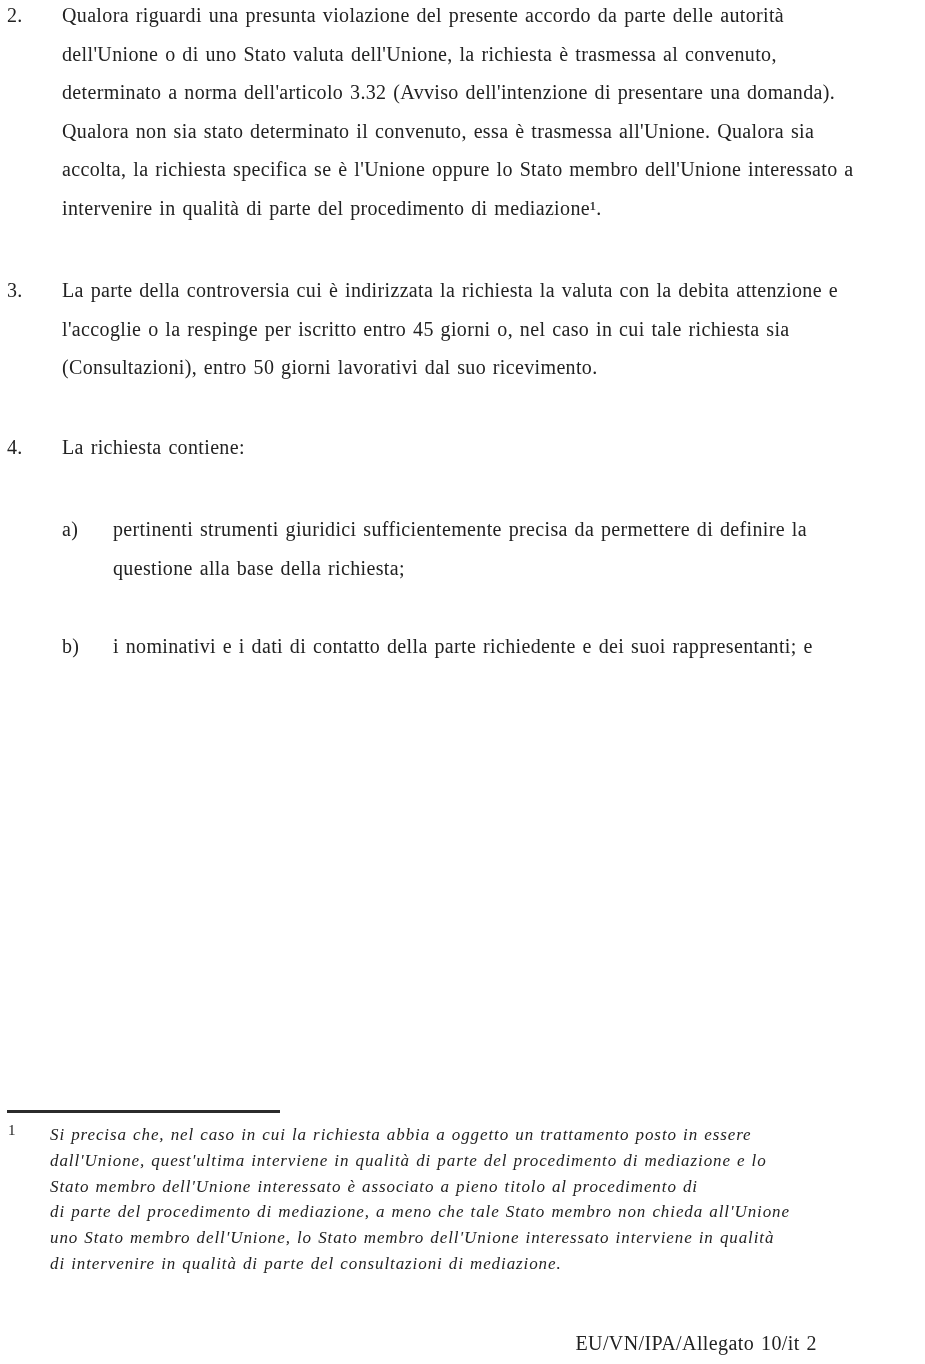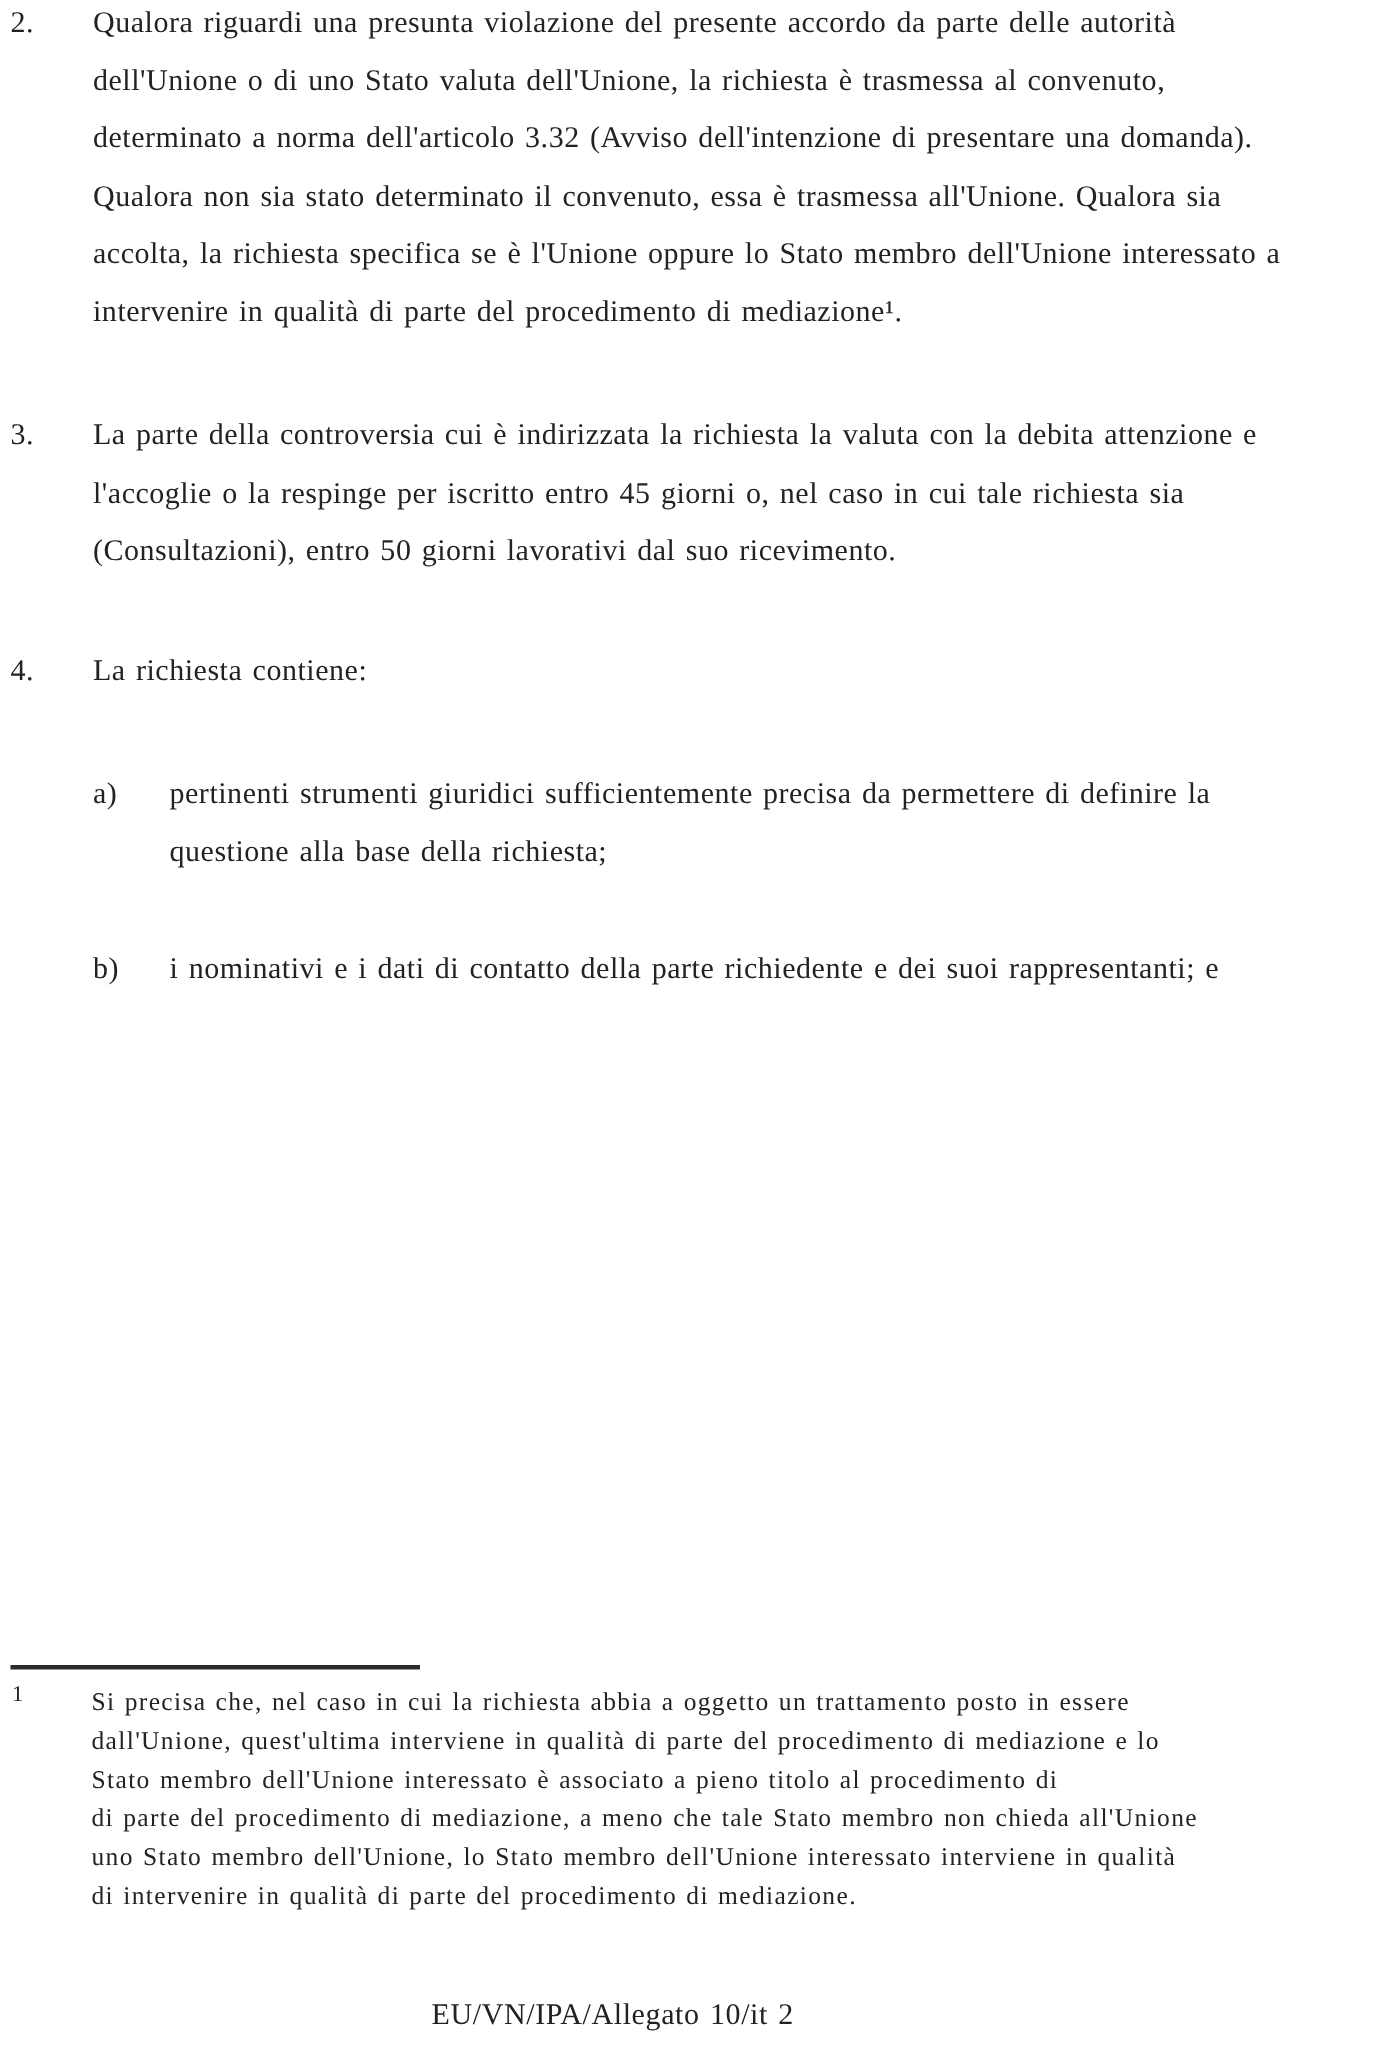--- a/index.html
+++ b/index.html
@@ -64,35 +64,35 @@
     top: 1122px;
     width: 905px;
   }
   .fn-marker {
     position: absolute;
     left: 1px;
     top: 1px;
     font-size: 15px;
     line-height: 15px;
   }
-  .fn-lines { margin-left: 54px; }
+  .fn-lines { margin-left: 43px; font-style: italic; }
   .fn-line {
     font-size: 17px;
     line-height: 25.8px;
     letter-spacing: 0.9px;
     word-spacing: 1px;
     white-space: nowrap;
   }
   
   .page-footer {
     position: absolute;
     left: 0;
     top: 1332px;
     width: 817px;
-    text-align: center;
+    text-align: right;
     font-size: 20px;
     letter-spacing: 0.4px;
     word-spacing: 1.5px;
   }
 </style>
 </head>
 <body>
 
 <div class="page">
 
@@ -140,21 +140,21 @@
   <div class="fn-rule"></div>
 
   <section class="footnote">
     <sup class="fn-marker">1</sup>
     <div class="fn-lines" id="fn-lines">
         <div class="fn-line">Si precisa che, nel caso in cui la richiesta abbia a oggetto un trattamento posto in essere</div>
         <div class="fn-line">dall'Unione, quest'ultima interviene in qualità di parte del procedimento di mediazione e lo</div>
         <div class="fn-line">Stato membro dell'Unione interessato è associato a pieno titolo al procedimento di</div>
         <div class="fn-line">di parte del procedimento di mediazione, a meno che tale Stato membro non chieda all'Unione</div>
         <div class="fn-line">uno Stato membro dell'Unione, lo Stato membro dell'Unione interessato interviene in qualità</div>
-        <div class="fn-line">di intervenire in qualità di parte del procedimento di mediazione.</div>
+        <div class="fn-line">di intervenire in qualità di parte del consultazioni di mediazione.</div>
       </div>
   </section>
 
   <footer class="page-footer">
     <span>EU/VN/IPA/Allegato 10/it 2</span>
   </footer>
 
 </div>
 
 </body></html>

